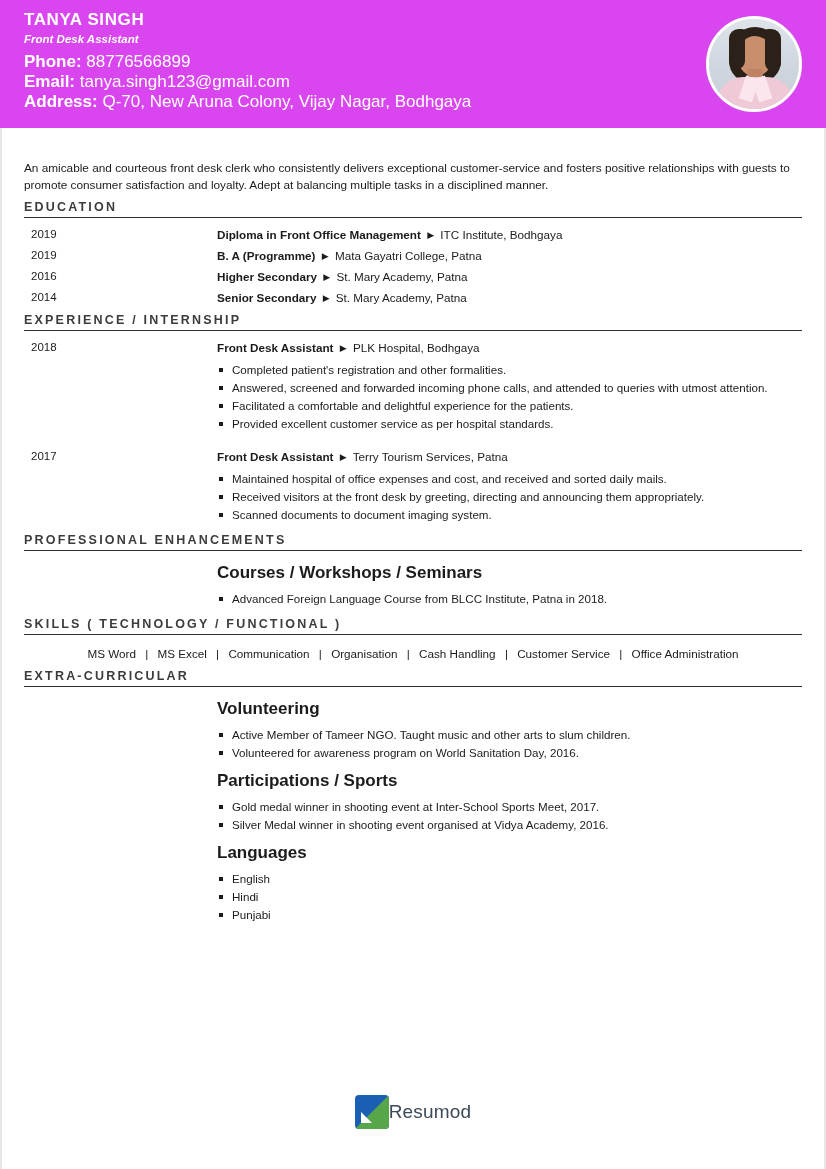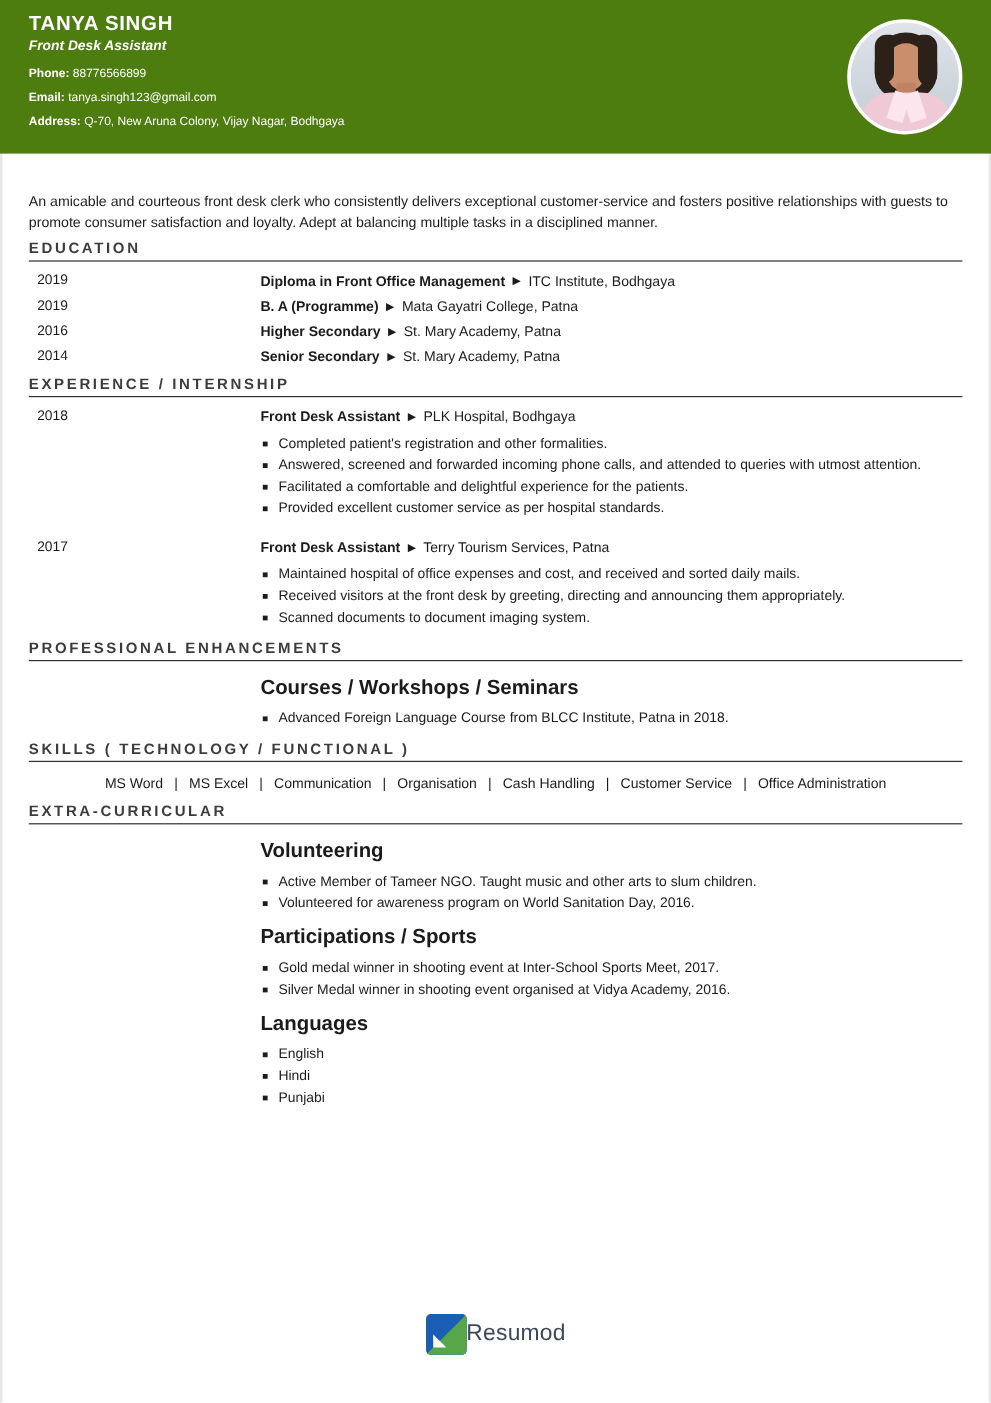--- a/index.html
+++ b/index.html
@@ -11,40 +11,40 @@
   }
   .page {
     position: relative;
     width: 826px;
     height: 1169px;
     background: #ffffff;
     overflow: hidden;
   }
   
   .header {
-    background: #4d7c0f;
+    background: #d946ef;
     color: #ffffff;
     height: 128px;
     padding: 10px 24px 0 24px;
     position: relative;
   }
   .hdr-name {
     font-size: 17px;
     font-weight: bold;
     letter-spacing: 0.6px;
     margin-bottom: 3px;
   }
   .hdr-title {
     font-size: 11.5px;
     font-style: italic;
     font-weight: bold;
     margin-bottom: 7px;
   }
   .hdr-line {
-    font-size: 10px;
+    font-size: 17px;
     line-height: 20px;
     white-space: nowrap;
   }
   .hdr-line .lbl { font-weight: bold; }
   .photo {
     position: absolute;
     right: 24px;
     top: 16px;
     width: 96px;
     height: 96px;

